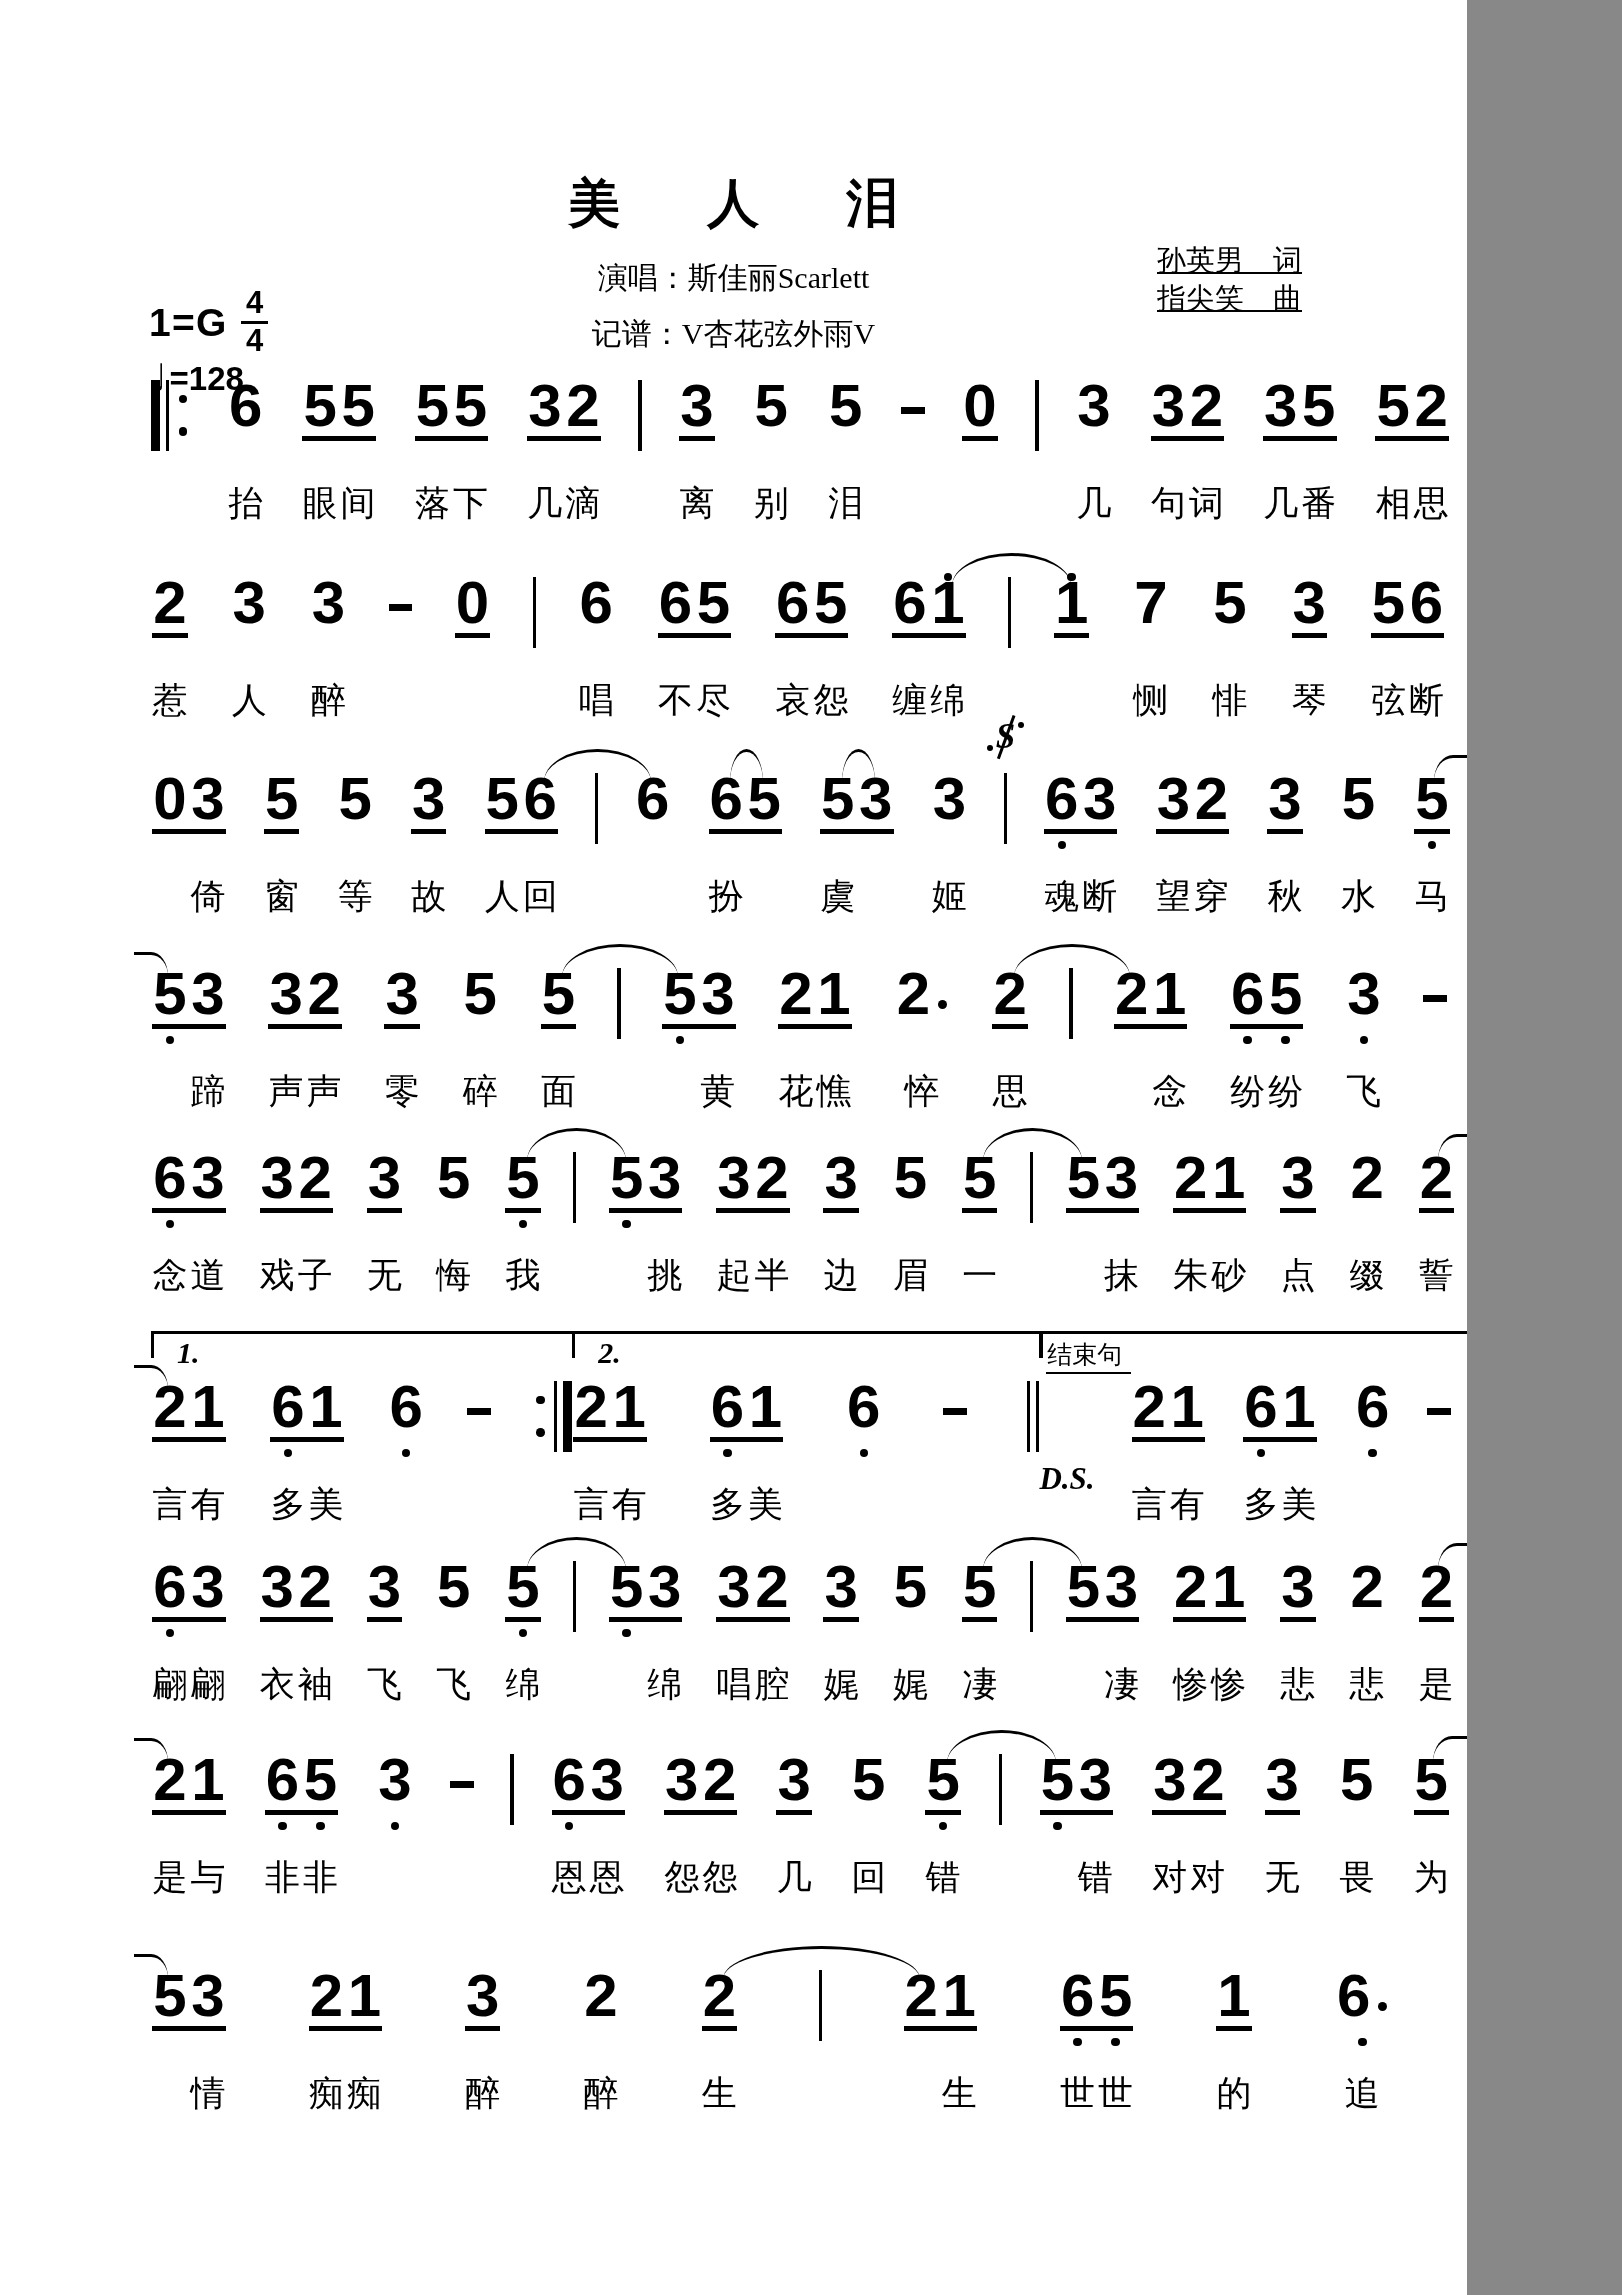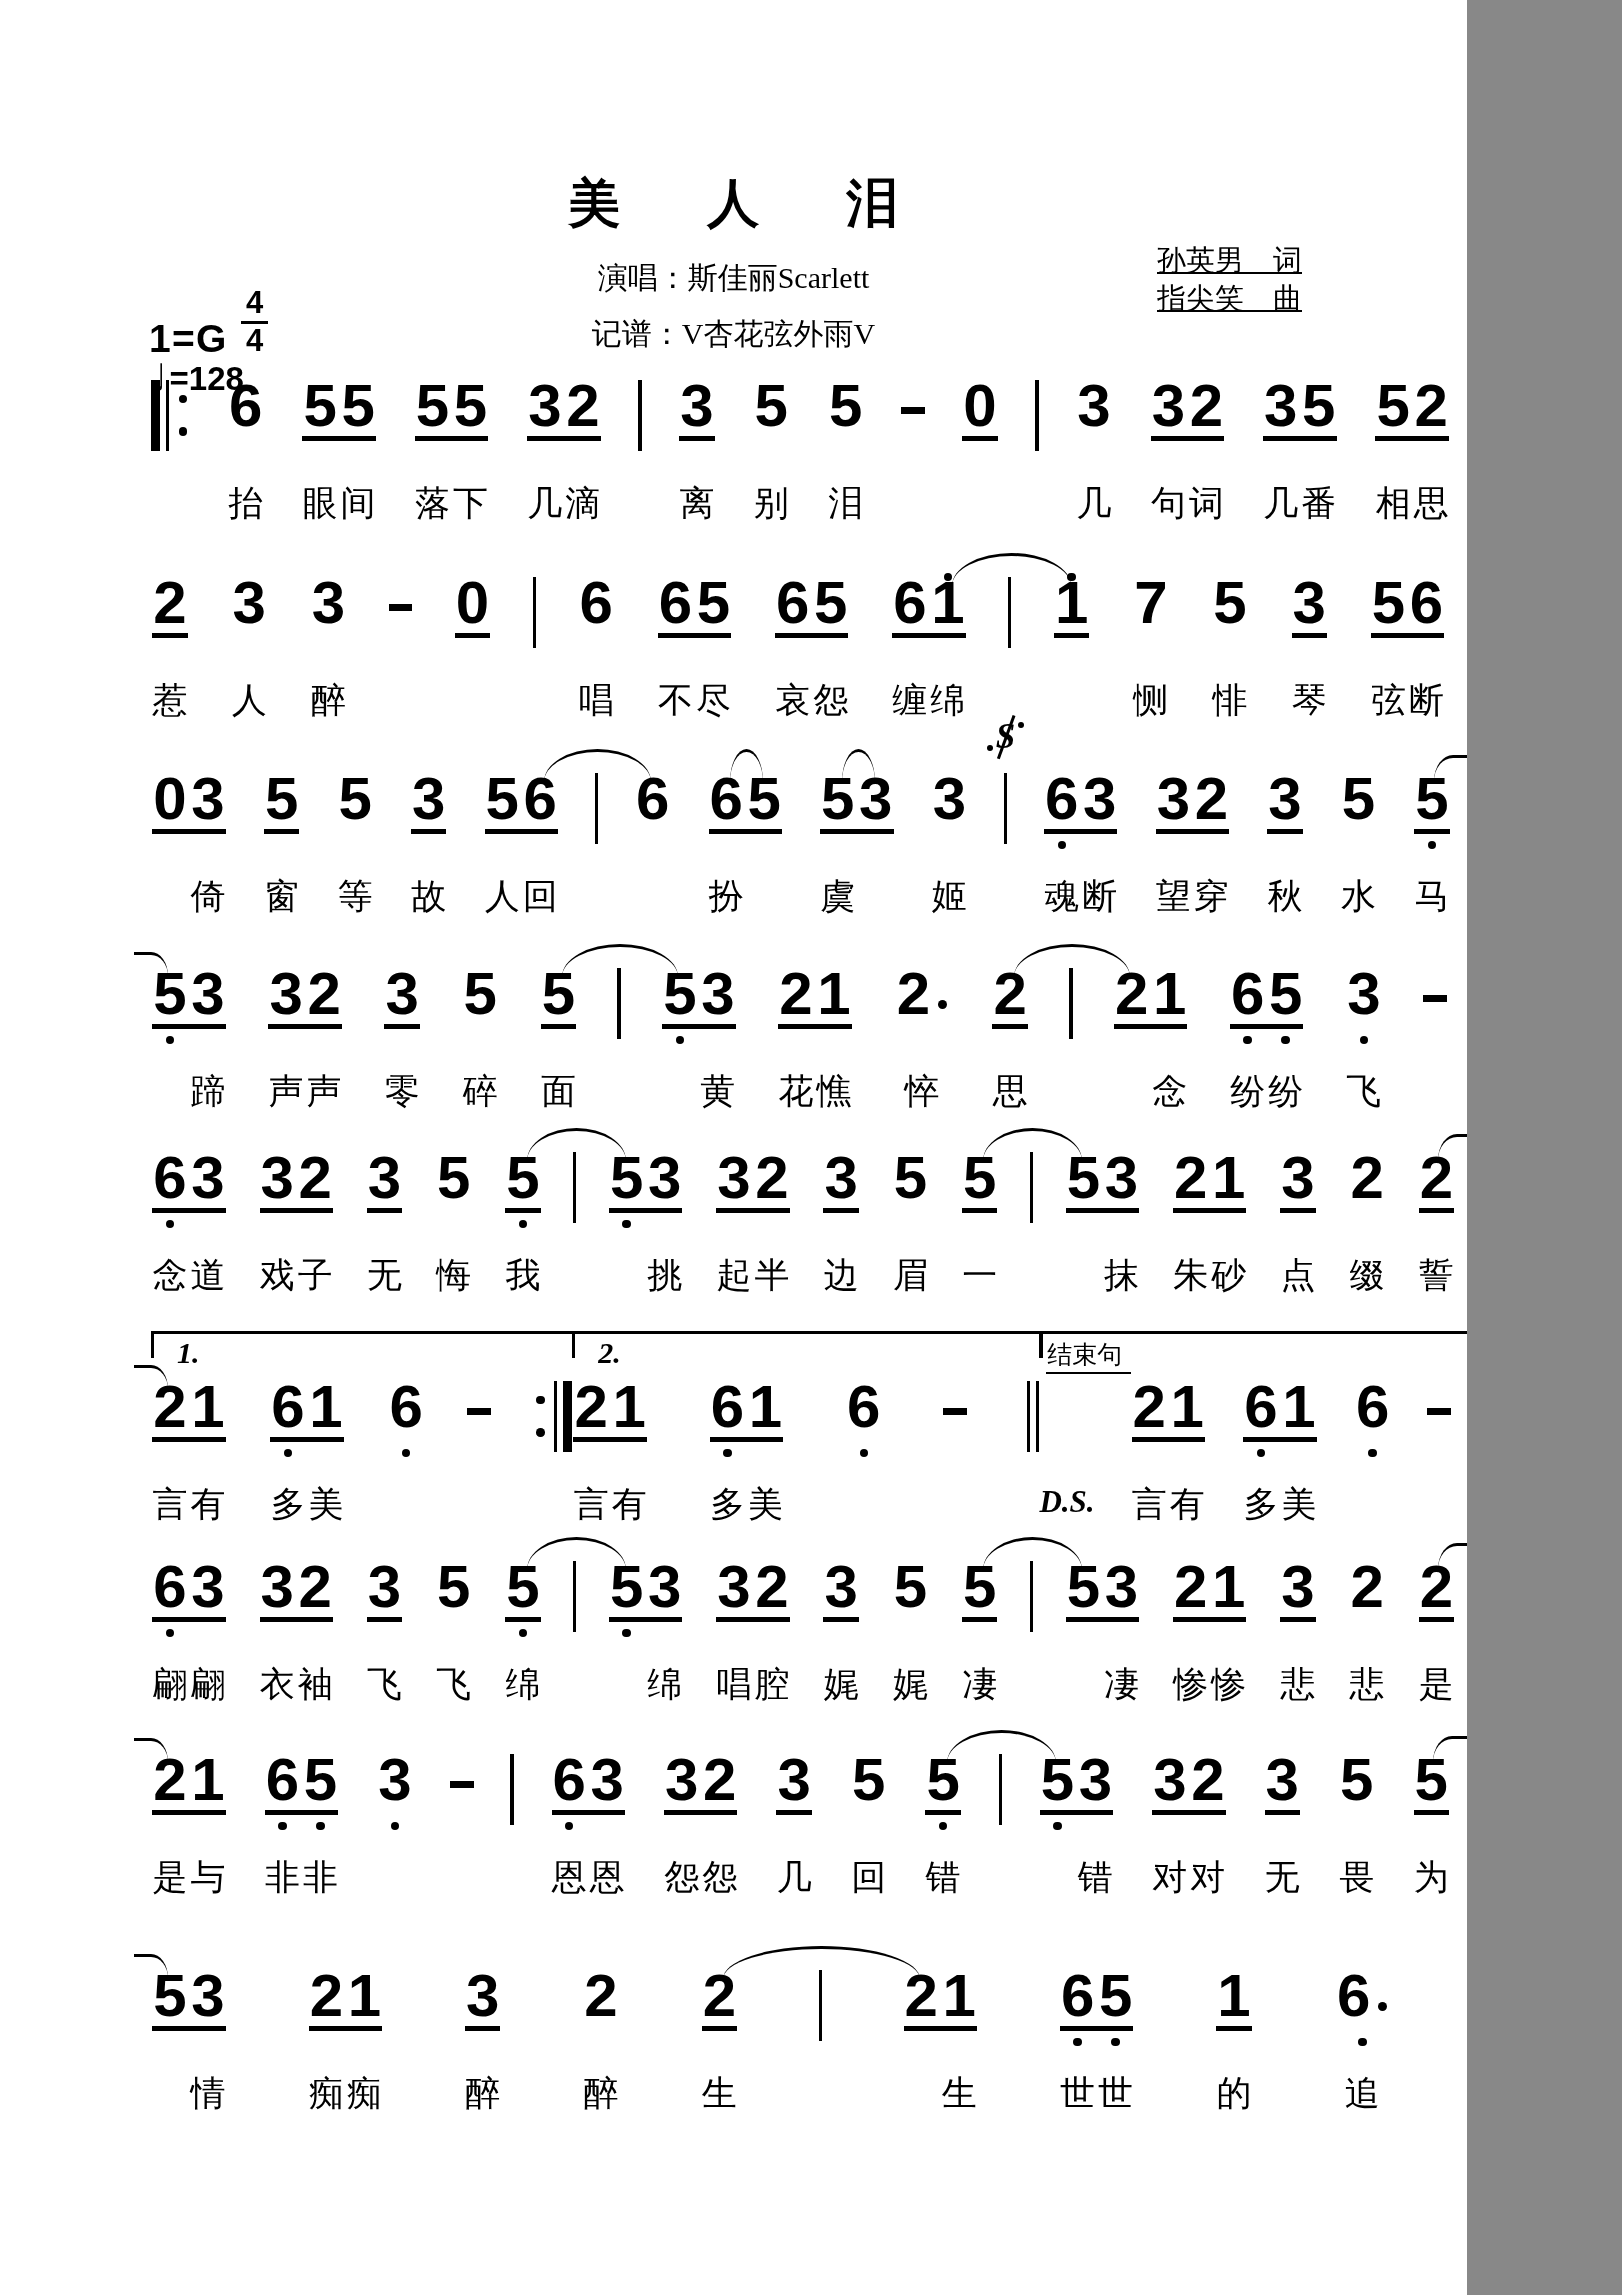--- a/index.html
+++ b/index.html
@@ -1,21 +1,21 @@
 <!DOCTYPE html>
 <html style="font-size:10.5px"><head>
 <meta charset="utf-8">
 <style>
   html,body{margin:0;padding:0;background:#888;}
   .sheet{position:relative;width:1467px;height:2295px;background:#ffffff;color:#000;
          font-family:"Liberation Sans",sans-serif;overflow:hidden;}
   
   .title{position:absolute;top:175px;left:0;width:100%;text-align:center;
          font:700 52px/1.1 "Liberation Serif",serif;letter-spacing:37px;transform:translateX(18.3px);}
-  .keysig{position:absolute;left:149px;top:287px;display:flex;align-items:flex-end;
+  .keysig{position:absolute;left:149px;top:287px;display:flex;align-items:center;
           font:700 39px/1 "Liberation Sans",sans-serif;letter-spacing:1.3px;}
   .frac{display:inline-flex;flex-direction:column;align-items:center;margin-left:13px;
         font:700 31px/1.05 "Liberation Sans",sans-serif;letter-spacing:0;}
   .frac .fd{border-top:3.3px solid #000;padding:1.3px 5.2px 0 5.2px;}
   .frac .fn{padding:0 5.2px 1.3px 5.2px;}
   .tempo{position:absolute;left:149px;top:359px;font:700 33px/1 "Liberation Sans",sans-serif;
          display:flex;align-items:center;}
   .tempo .qnote{font:400 38px/1 "DejaVu Sans",sans-serif;margin-right:2.6px;}
   .singer{position:absolute;top:260px;left:50%;transform:translateX(-50%);
           font:400 30px/1.2 "Liberation Serif",serif;}
@@ -44,21 +44,21 @@
   .usp{height:9.2px;}
   .lo{height:13px;display:flex;align-items:flex-start;justify-content:center;padding-top:2px;}
   .ly{margin-top:23.6px;height:38px;font:400 35px/38px "Liberation Sans",sans-serif;white-space:nowrap;}
   .ul{position:absolute;left:1.3px;right:1.3px;top:64px;height:4.6px;background:#000;}
   .bar{margin-top:7.9px;height:71px;display:flex;align-items:center;position:relative;}
   .bar .thin{width:3.3px;height:100%;background:#000;}
   .bar .thick{width:9.2px;height:100%;background:#000;}
   .bar .gap{width:5.9px;height:100%;}
   .bar .dots{display:flex;flex-direction:column;justify-content:space-between;height:41px;margin:0 3.3px;}
   .dash{margin-top:35px;width:23.6px;height:6.5px;background:#000;}
-  .ds{margin-top:113px;font:italic 700 31px/1 "Liberation Serif",serif;white-space:nowrap;}
+  .ds{margin-top:90px;font:italic 700 31px/1 "Liberation Serif",serif;white-space:nowrap;}
   .arcs{position:absolute;left:0;top:0;width:100%;height:0;}
   .arc{position:absolute;height:30px;border-top:3.9px solid #000;
        border-radius:50% 50% 0 0 / 100% 100% 0 0;}
   .dg.tr::after{content:"";position:absolute;left:55%;bottom:96%;width:39px;height:23.6px;
                 border-top:3.9px solid #000;border-top-left-radius:100% 200%;}
   .dg.tl::before{content:"";position:absolute;right:55%;bottom:96%;width:34px;height:21px;
                  border-top:3.9px solid #000;border-top-right-radius:100% 200%;}
   .segno{position:absolute;bottom:calc(100% + 17px);left:50%;transform:translateX(-50%);
          width:30px;height:39px;}
   .segno .sS{position:absolute;left:0;top:0;width:100%;text-align:center;

